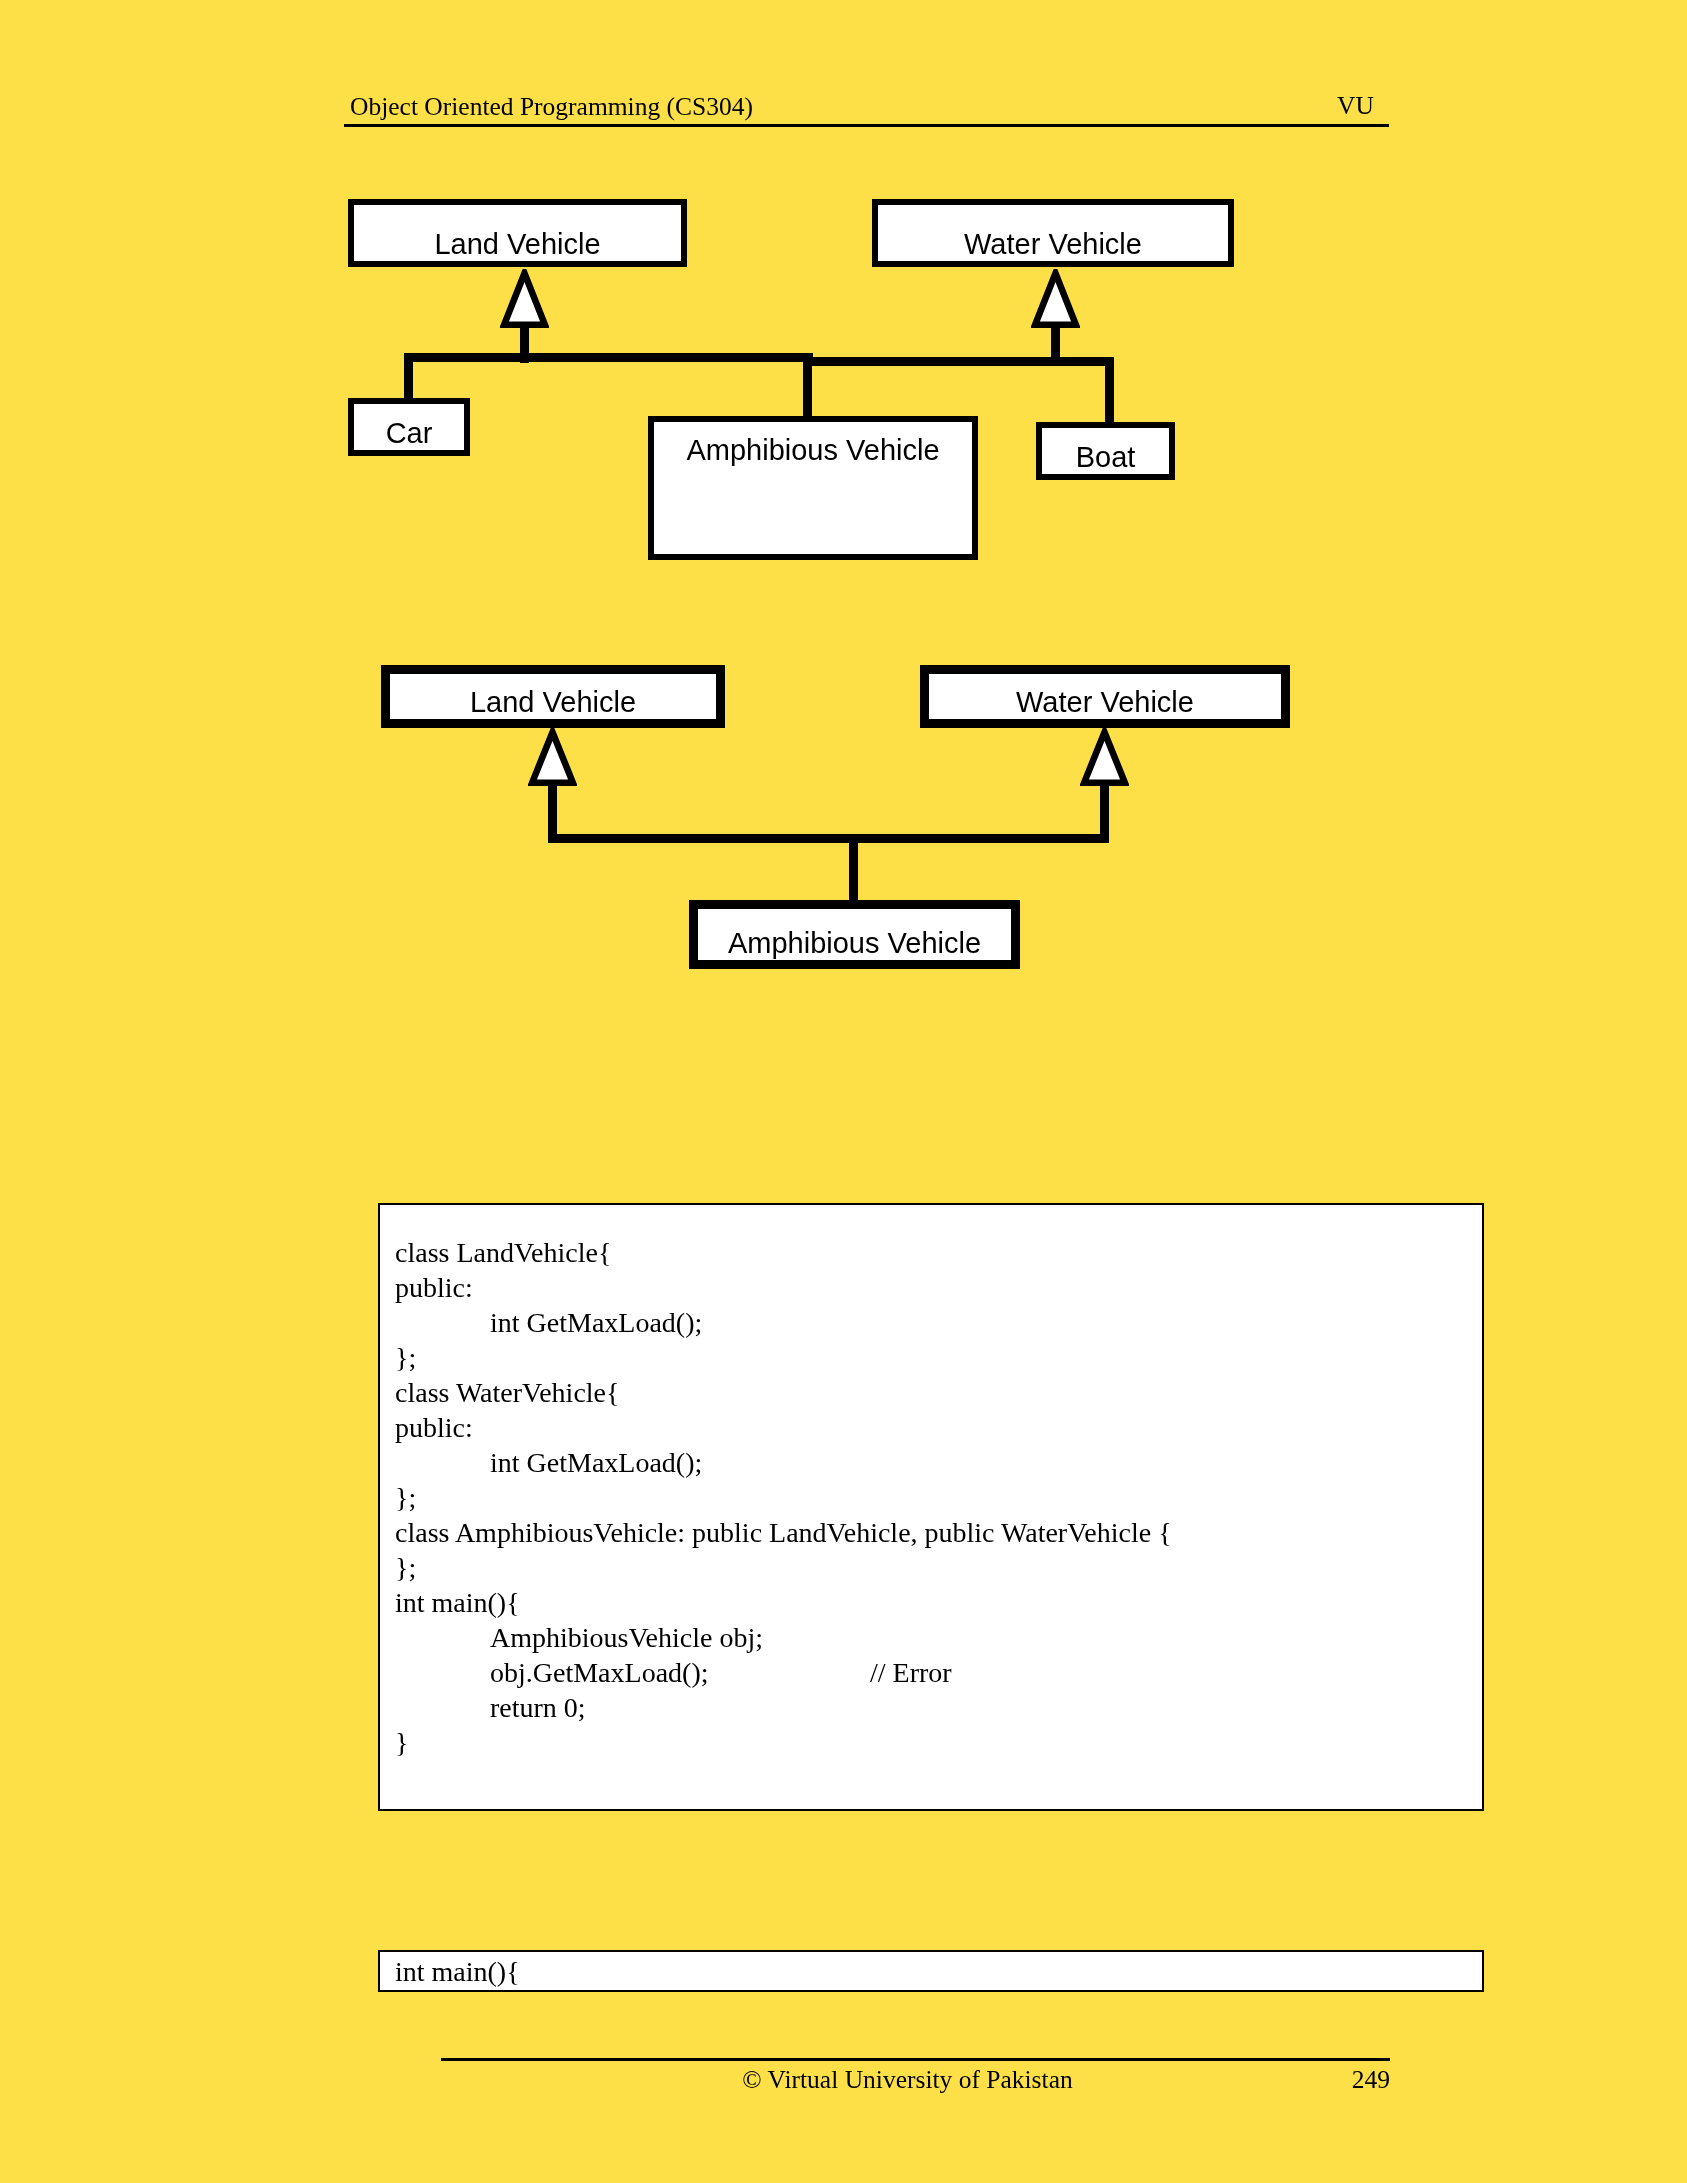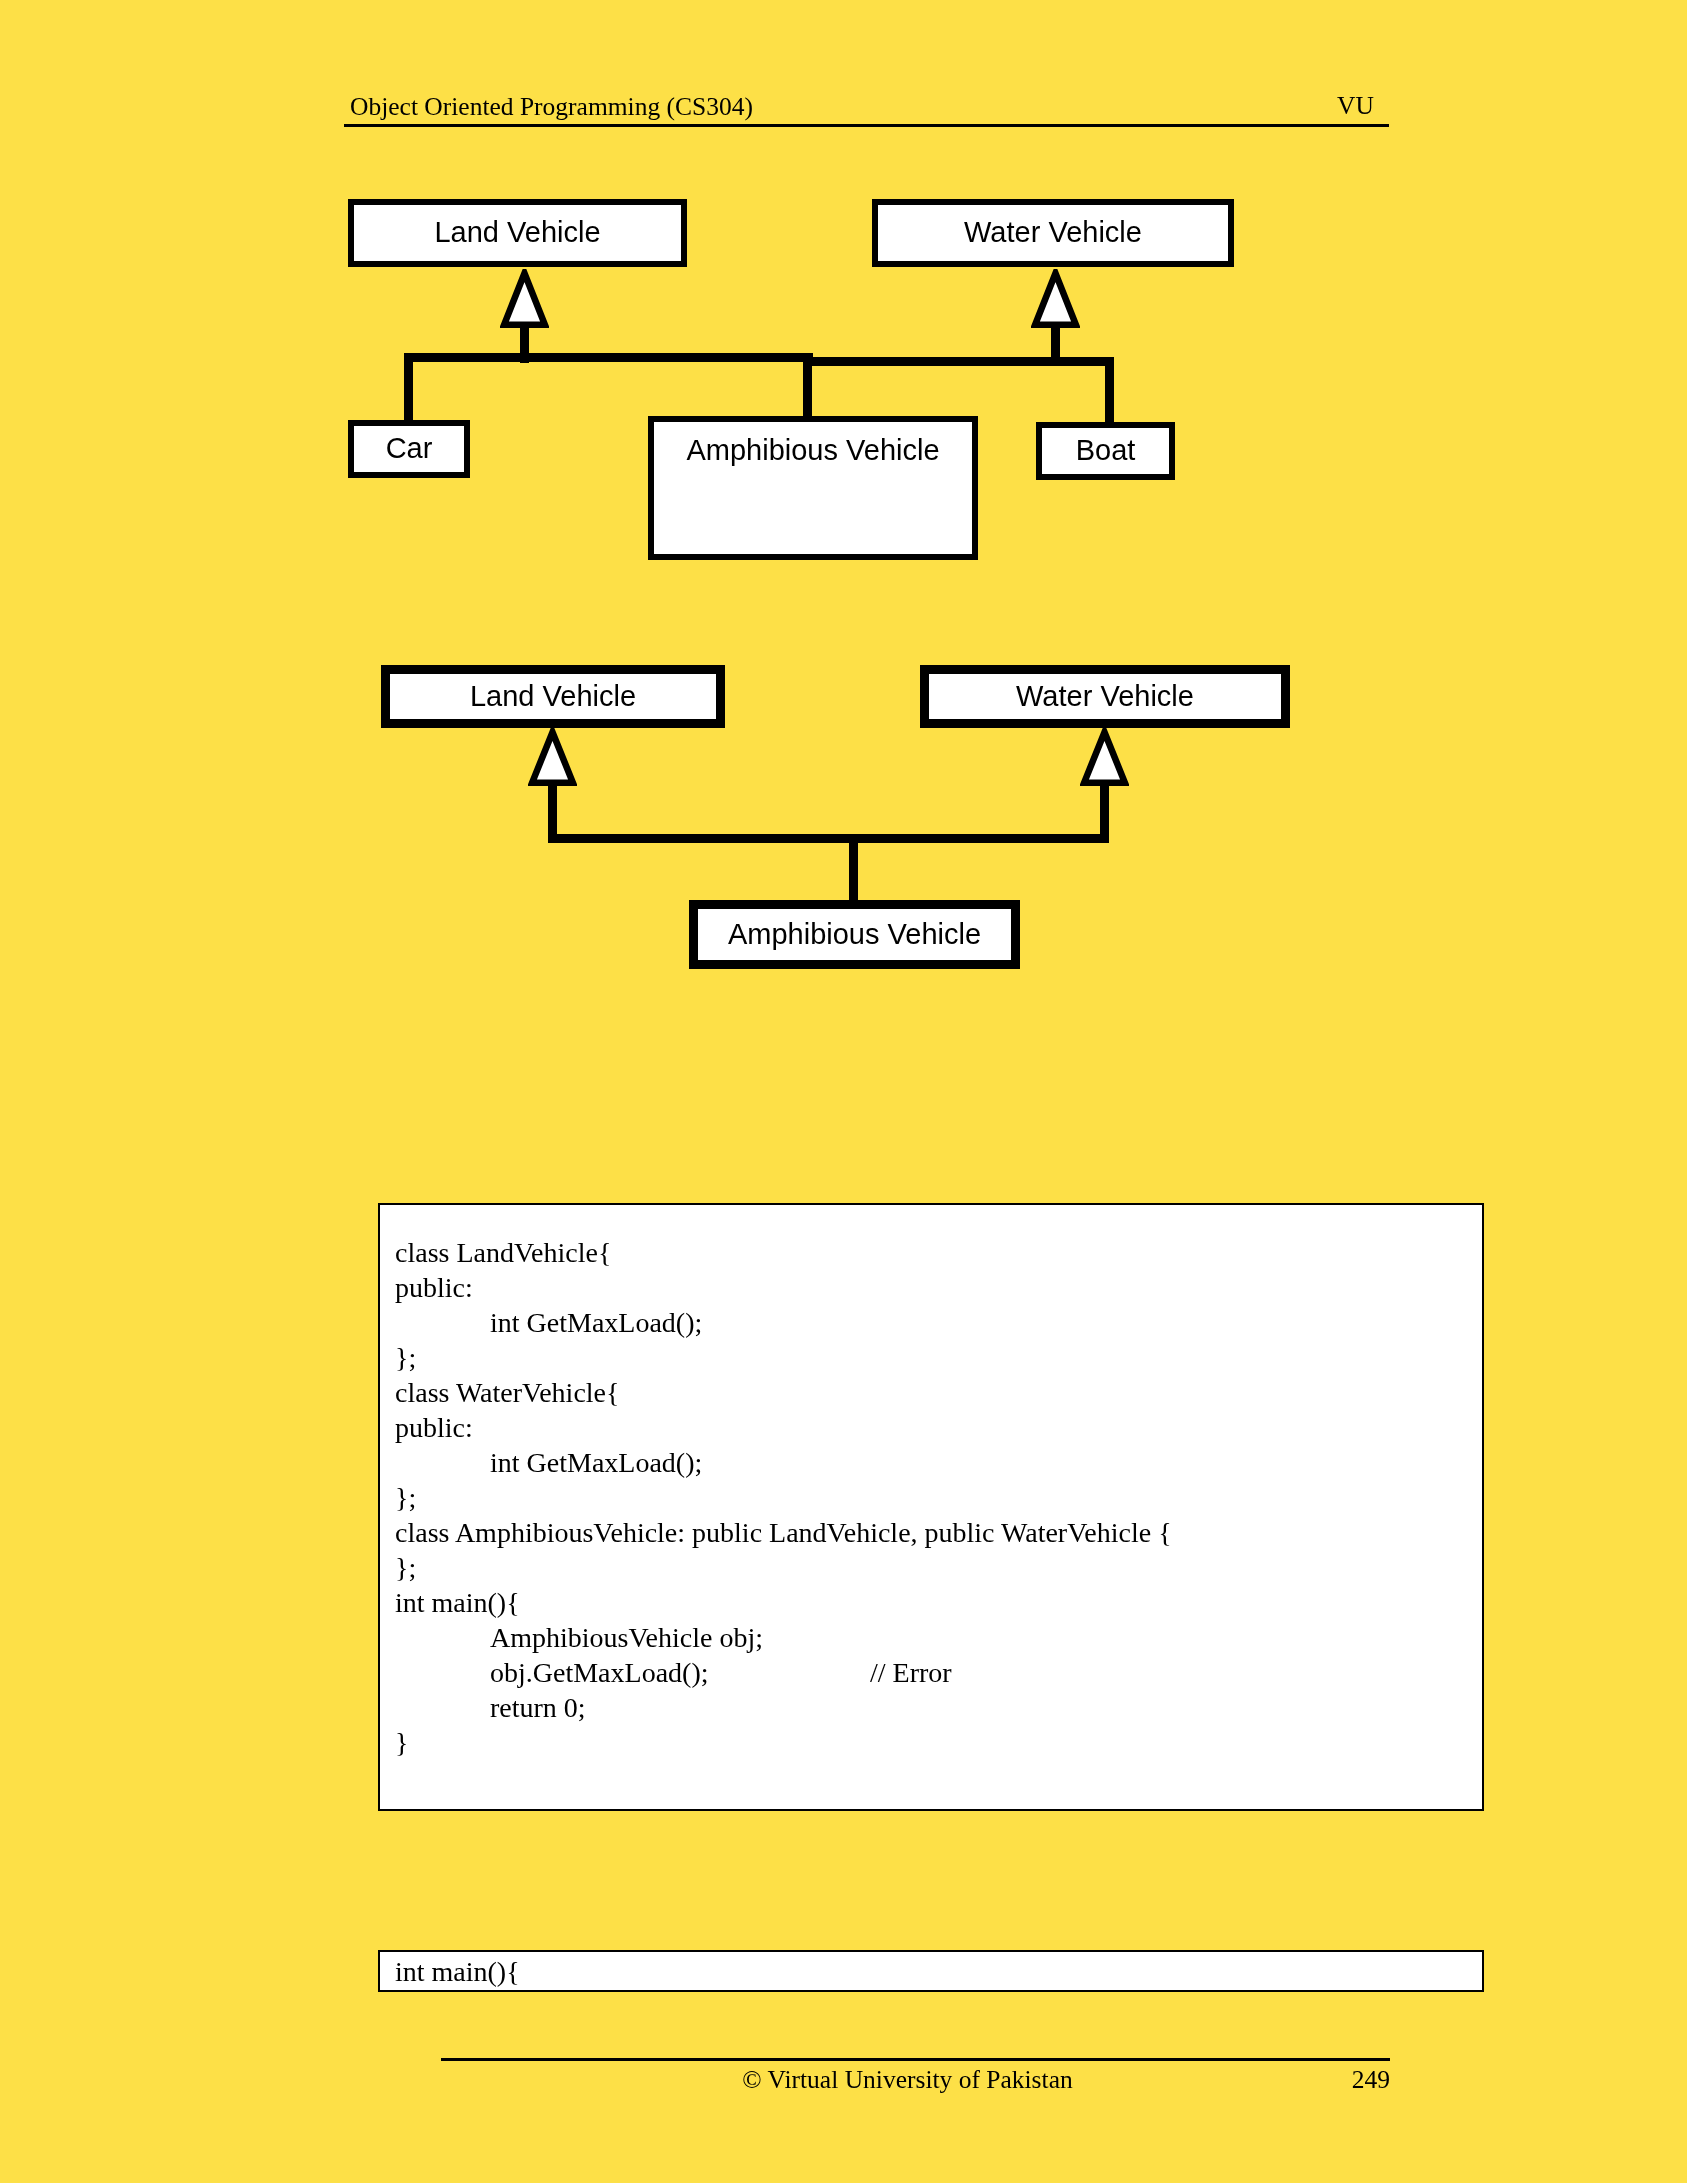--- a/index.html
+++ b/index.html
@@ -7,21 +7,21 @@
         font-family:"Liberation Serif",serif;overflow:hidden;margin:0 auto;}
 
   
   .abs{position:absolute;}
 
   
   .ln{position:absolute;background:#000;}
 
   
   .dbox{position:absolute;background:#fff;border:6.6px solid #000;
-        display:flex;align-items:center;justify-content:center;
+        display:flex;align-items:flex-end;justify-content:center;
         font-family:"Liberation Sans",sans-serif;font-size:29px;color:#000;
         box-sizing:border-box;line-height:1.1;}
   .dbox.b11{border-width:9px;}
   .dbox.top-label{align-items:flex-start;padding-top:13px;}
 
   
   .arrow{position:absolute;}
 
   
   .codebox{position:absolute;border:2.5px solid #000;background:#fff;box-sizing:border-box;margin-left:40px;}
@@ -72,21 +72,21 @@
     </svg>
 
     <div class="ln" style="left:520px;top:323px;width:9px;height:40px;"></div>
     <div class="ln" style="left:1051px;top:323px;width:9px;height:43px;"></div>
     <div class="ln" style="left:404px;top:353px;width:409px;height:9px;"></div>
     <div class="ln" style="left:803px;top:357px;width:311px;height:9px;"></div>
     <div class="ln" style="left:404px;top:353px;width:9px;height:71px;"></div>
     <div class="ln" style="left:803px;top:353px;width:9px;height:65px;"></div>
     <div class="ln" style="left:1105px;top:357px;width:9px;height:68px;"></div>
 
-    <div class="dbox" style="left:348px;top:420px;width:122px;height:58px;">
+    <div class="dbox" style="left:348px;top:398px;width:122px;height:58px;">
       <span>Car</span>
     </div>
     <div class="dbox top-label" style="left:648px;top:416px;width:330px;height:144px;">
       <span>Amphibious Vehicle</span>
     </div>
     <div class="dbox" style="left:1036px;top:422px;width:139px;height:58px;">
       <span>Boat</span>
     </div>
   </div>
 

